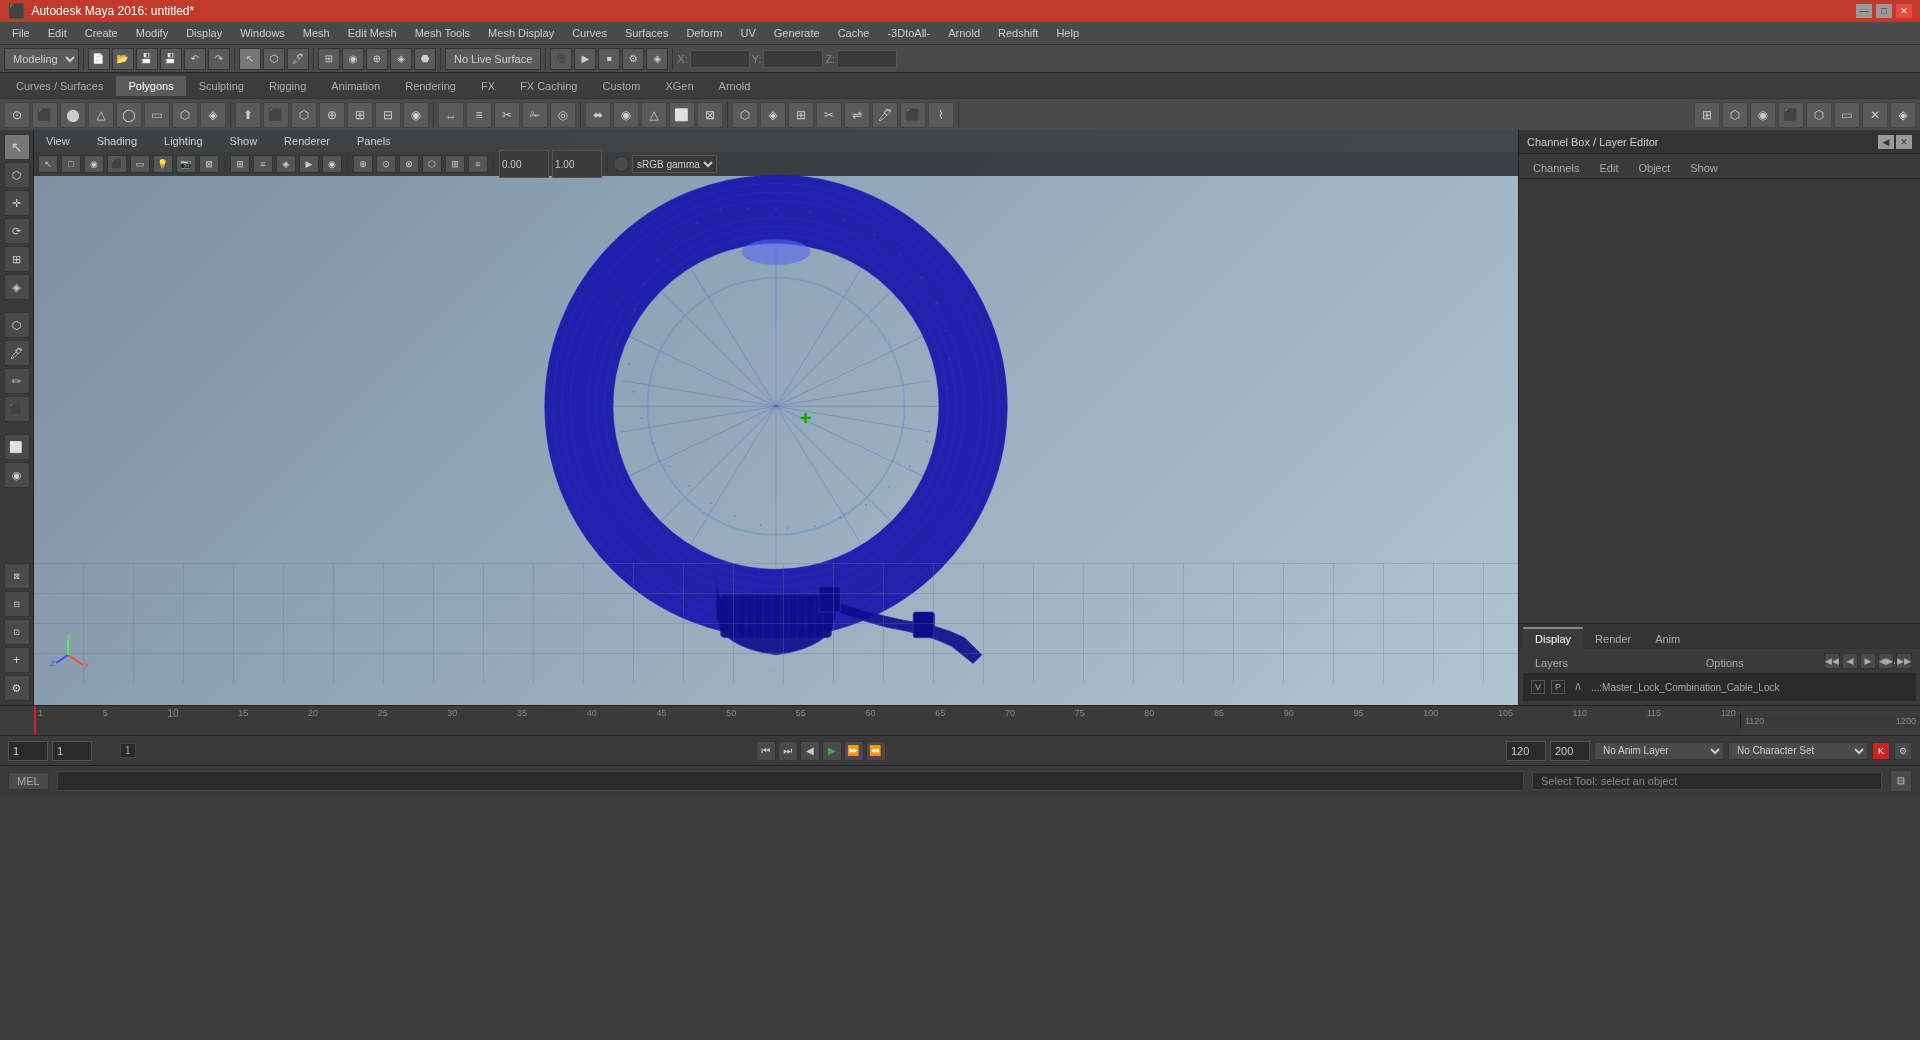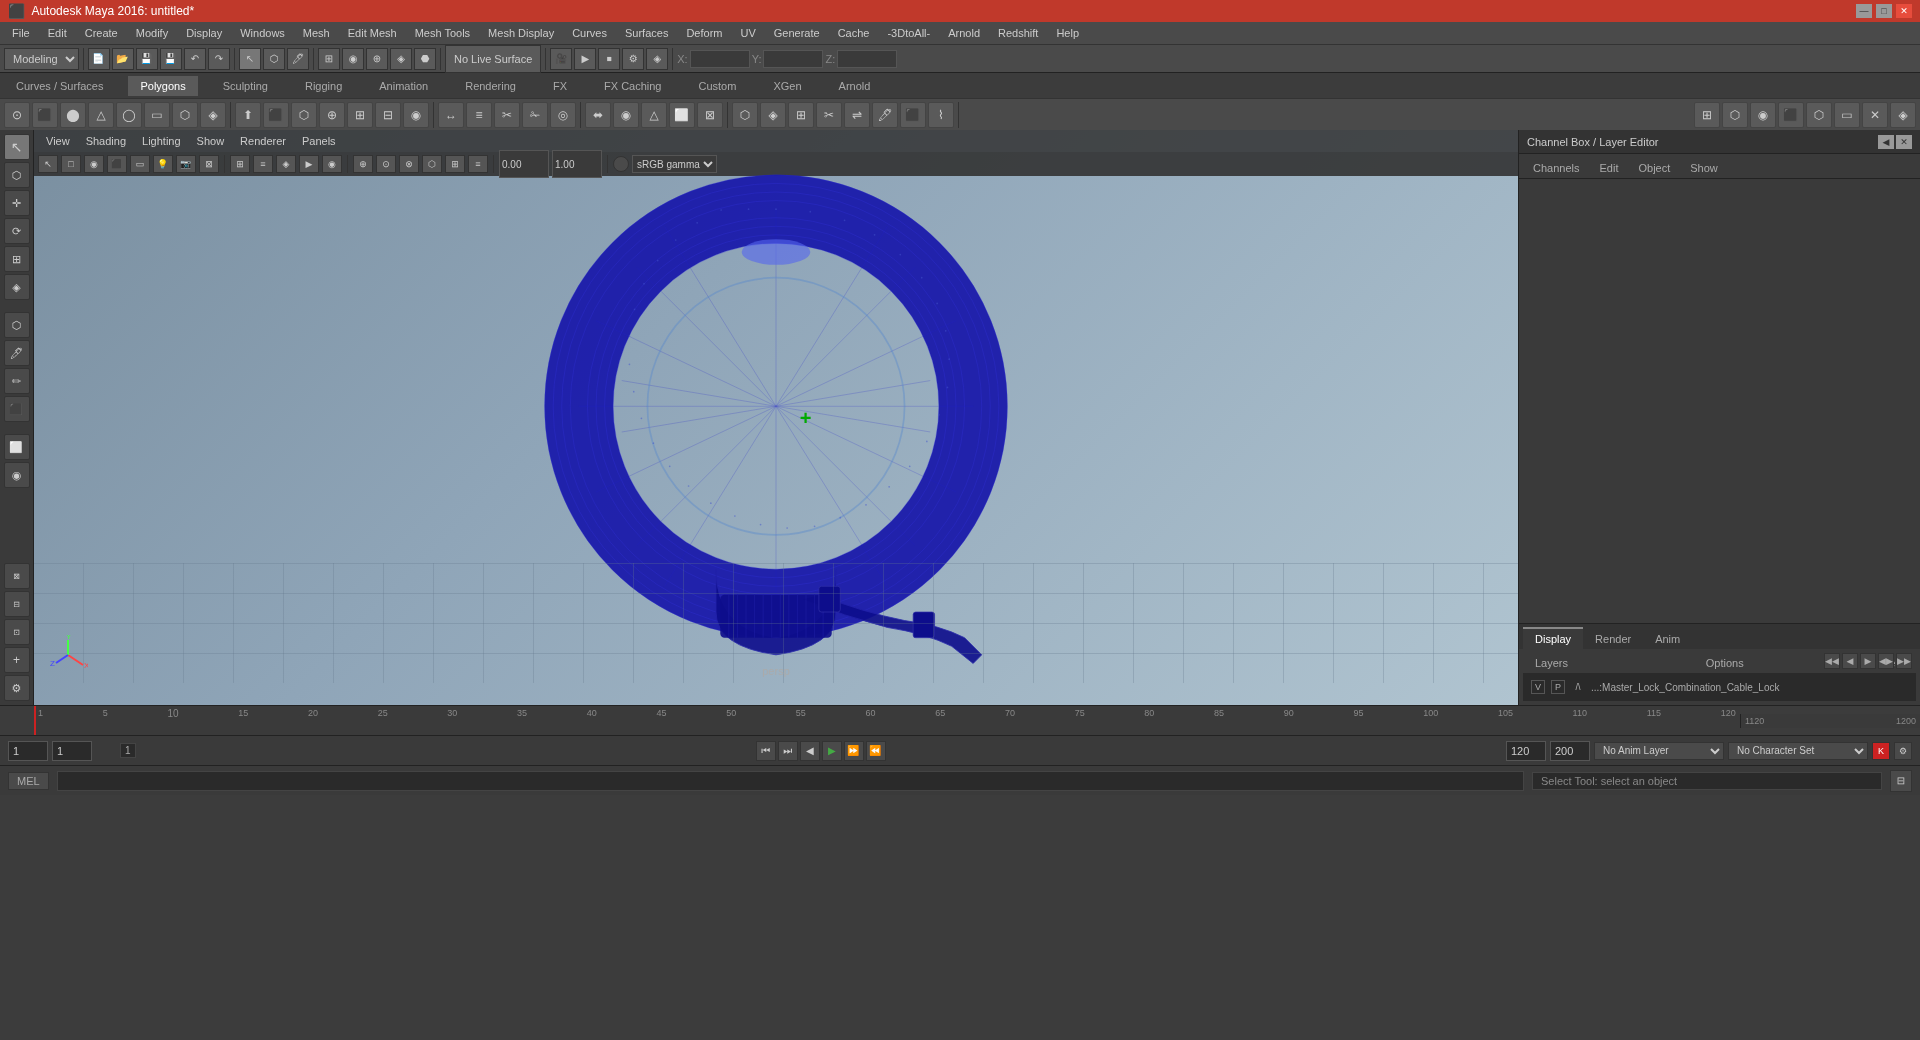--- a/index.html
+++ b/index.html
@@ -24,26 +24,26 @@
 
     
     #toolbar1 {
       width: 100%; height: 28px; background: #4a4a4a;
       display: flex; align-items: center; padding: 0 4px; gap: 2px;
       border-top: 1px solid #333;
     }
     .tb-dropdown { background: #5a5a5a; color: #ccc; border: 1px solid #333; padding: 2px 4px; font-size: 11px; height: 22px; }
     .tb-btn { width: 22px; height: 22px; background: #5a5a5a; border: 1px solid #333; display: flex; align-items: center; justify-content: center; cursor: pointer; font-size: 10px; color: #ccc; }
     .tb-separator { width: 1px; height: 22px; background: #333; margin: 0 2px; }
-    .tb-text-btn { background: #5a5a5a; border: 1px solid #333; padding: 2px 8px; color: #ccc; font-size: 11px; cursor: pointer; height: 28px; display: flex; align-items: center; }
+    .tb-text-btn { background: #5a5a5a; border: 1px solid #333; padding: 2px 8px; color: #ccc; font-size: 11px; cursor: pointer; height: 22px; display: flex; align-items: center; }
 
     
     #tabs-bar {
       width: 100%; height: 26px; background: #3c3c3c;
-      display: flex; align-items: center; padding: 0 4px; gap: 13px;
+      display: flex; align-items: center; padding: 0 4px; gap: 1px;
       border-top: 1px solid #222;
     }
     .tab-item { padding: 4px 12px; cursor: pointer; font-size: 11px; color: #aaa; }
     .tab-item.active { background: #5a5a5a; color: #fff; }
 
     
     #icon-toolbar {
       width: 100%; height: 32px; background: #4a4a4a;
       display: flex; align-items: center; padding: 0 4px; gap: 2px;
       border-top: 1px solid #333;
@@ -66,21 +66,21 @@
 
     
     #viewport {
       flex: 1; background: linear-gradient(135deg, #7a8fa0 0%, #8fa5b8 40%, #b0c4d0 100%);
       position: relative; overflow: hidden;
     }
 
     
     #viewport-top {
       position: absolute; top: 0; left: 0; right: 0; height: 22px;
-      background: rgba(50,50,50,0.85); display: flex; align-items: center; padding: 0 6px; gap: 4px;
+      background: rgba(50,50,50,0.85); display: flex; align-items: center; padding: 0 6px; gap: 15px;
     }
     .vp-menu { padding: 2px 6px; color: #ccc; cursor: pointer; font-size: 11px; }
 
     
     #viewport-toolbar {
       position: absolute; top: 22px; left: 0; right: 0; height: 24px;
       background: rgba(50,50,50,0.9); display: flex; align-items: center; padding: 0 4px; gap: 3px;
     }
     .vp-tb-btn { width: 20px; height: 18px; background: #555; border: 1px solid #333; display: flex; align-items: center; justify-content: center; cursor: pointer; font-size: 9px; color: #ccc; }
     .vp-input { width: 50px; height: 28px; background: #3a3a3a; border: 1px solid #555; color: #ccc; font-size: 10px; padding: 0 2px; }

